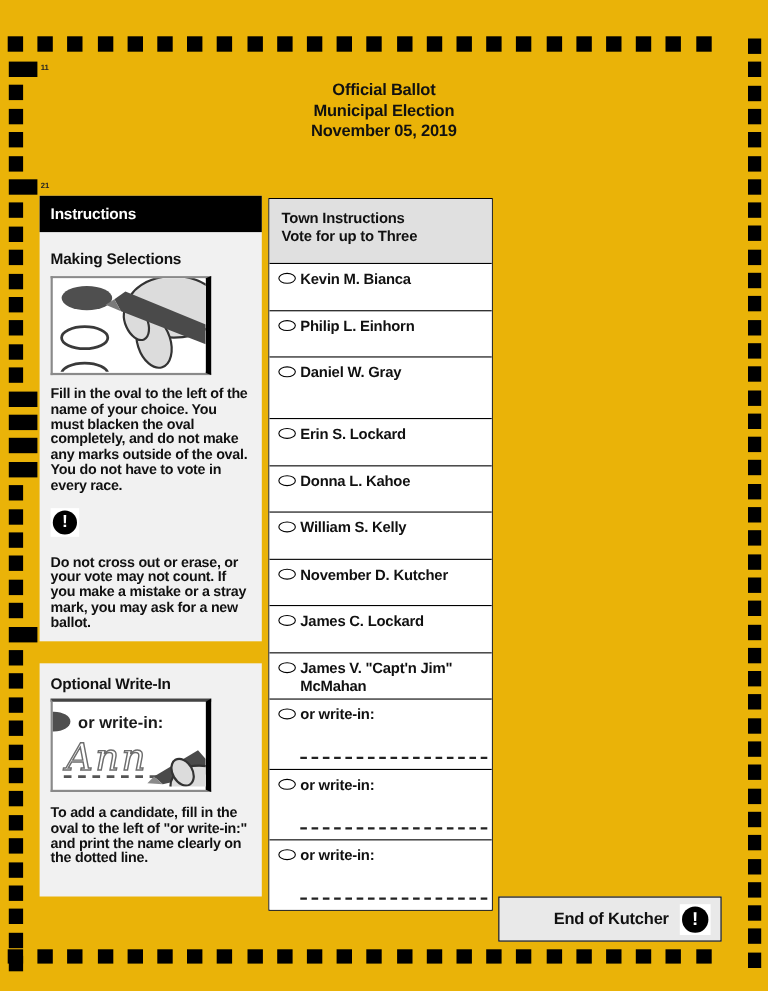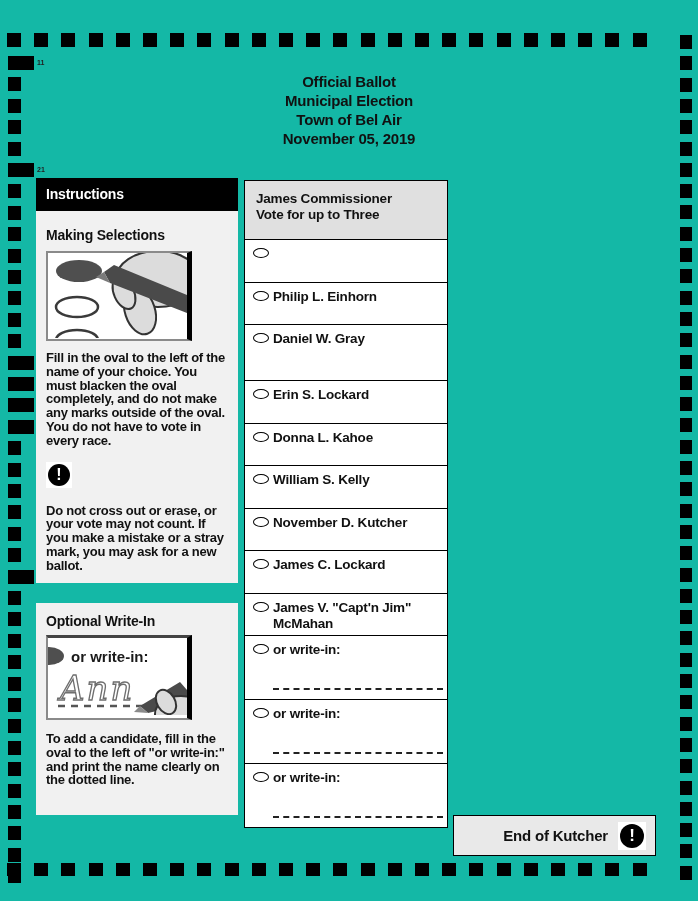--- a/index.html
+++ b/index.html
@@ -1,17 +1,17 @@
 <!DOCTYPE html>
 <html><head>
 <meta charset="utf-8">
 <style>
   html,body{margin:0;padding:0;background:#fff;}
   #ballot-page{
-    position:relative;width:698px;height:901px;background:#14b8a6;
+    position:relative;width:698px;height:901px;background:#eab308;
     font-family:"Liberation Sans", sans-serif;color:#111;overflow:hidden;
   }
   
   .tmark{position:absolute;background:#000;}
   .tlabel{position:absolute;font-size:7px;font-weight:bold;line-height:8px;color:#222;}
   
   #ballot-header{position:absolute;top:72px;left:0;width:100%;text-align:center;
     font-size:15px;font-weight:bold;line-height:19px;letter-spacing:-0.2px;}
   
   .panel{position:absolute;left:36px;width:202px;background:#f1f1f1;box-sizing:border-box;}
@@ -186,21 +186,20 @@
       <div class="tmark" style="left: 680px; top: 780.5px; width: 12px; height: 14px;"></div>
       <div class="tmark" style="left: 680px; top: 801.8px; width: 12px; height: 14px;"></div>
       <div class="tmark" style="left: 680px; top: 823.1px; width: 12px; height: 14px;"></div>
       <div class="tmark" style="left: 680px; top: 844.4px; width: 12px; height: 14px;"></div>
       <div class="tmark" style="left: 680px; top: 865.7px; width: 12px; height: 14px;"></div>
     </div>
 
   <div id="ballot-header">
     <div>Official Ballot</div>
     <div>Municipal Election</div>
-    <div>Town of Bel Air</div>
     <div>November 05, 2019</div>
   </div>
 
   <div id="instructions-panel" class="panel">
     <div class="panel-bar">Instructions</div>
     <div class="panel-body">
       <div class="sec-heading">Making Selections</div>
 
       <div id="marking-image" class="illus">
         <svg width="139" height="85" viewBox="0 0 139 85">
@@ -246,26 +245,27 @@
         <ellipse cx="133" cy="76" rx="26" ry="18" fill="#dcdcdc" stroke="#333" stroke-width="2"></ellipse>
         <ellipse cx="118" cy="64" rx="9" ry="13" fill="#dcdcdc" stroke="#333" stroke-width="2" transform="rotate(-30 118 64)"></ellipse>
       </svg>
     </div>
 
     <p class="instr-text">To add a candidate, fill in the oval to the left of "or write-in:" and print the name clearly on the dotted line.</p>
   </div>
 
   <div id="contest">
     <div id="contest-header">
-      <div>James Commissioner</div>
+      <div>Town Instructions</div>
       <div>Vote for up to Three</div>
     </div>
     <div id="candidate-rows">
         <div class="crow" style="height: 42.5px;">
           <span class="oval"></span>
+          <span class="cname">Kevin M. Bianca</span>
         </div>
         <div class="crow" style="height: 42.5px;">
           <span class="oval"></span>
           <span class="cname">Philip L. Einhorn</span>
         </div>
         <div class="crow" style="height: 56px;">
           <span class="oval"></span>
           <span class="cname">Daniel W. Gray</span>
         </div>
         <div class="crow" style="height: 42.5px;">

